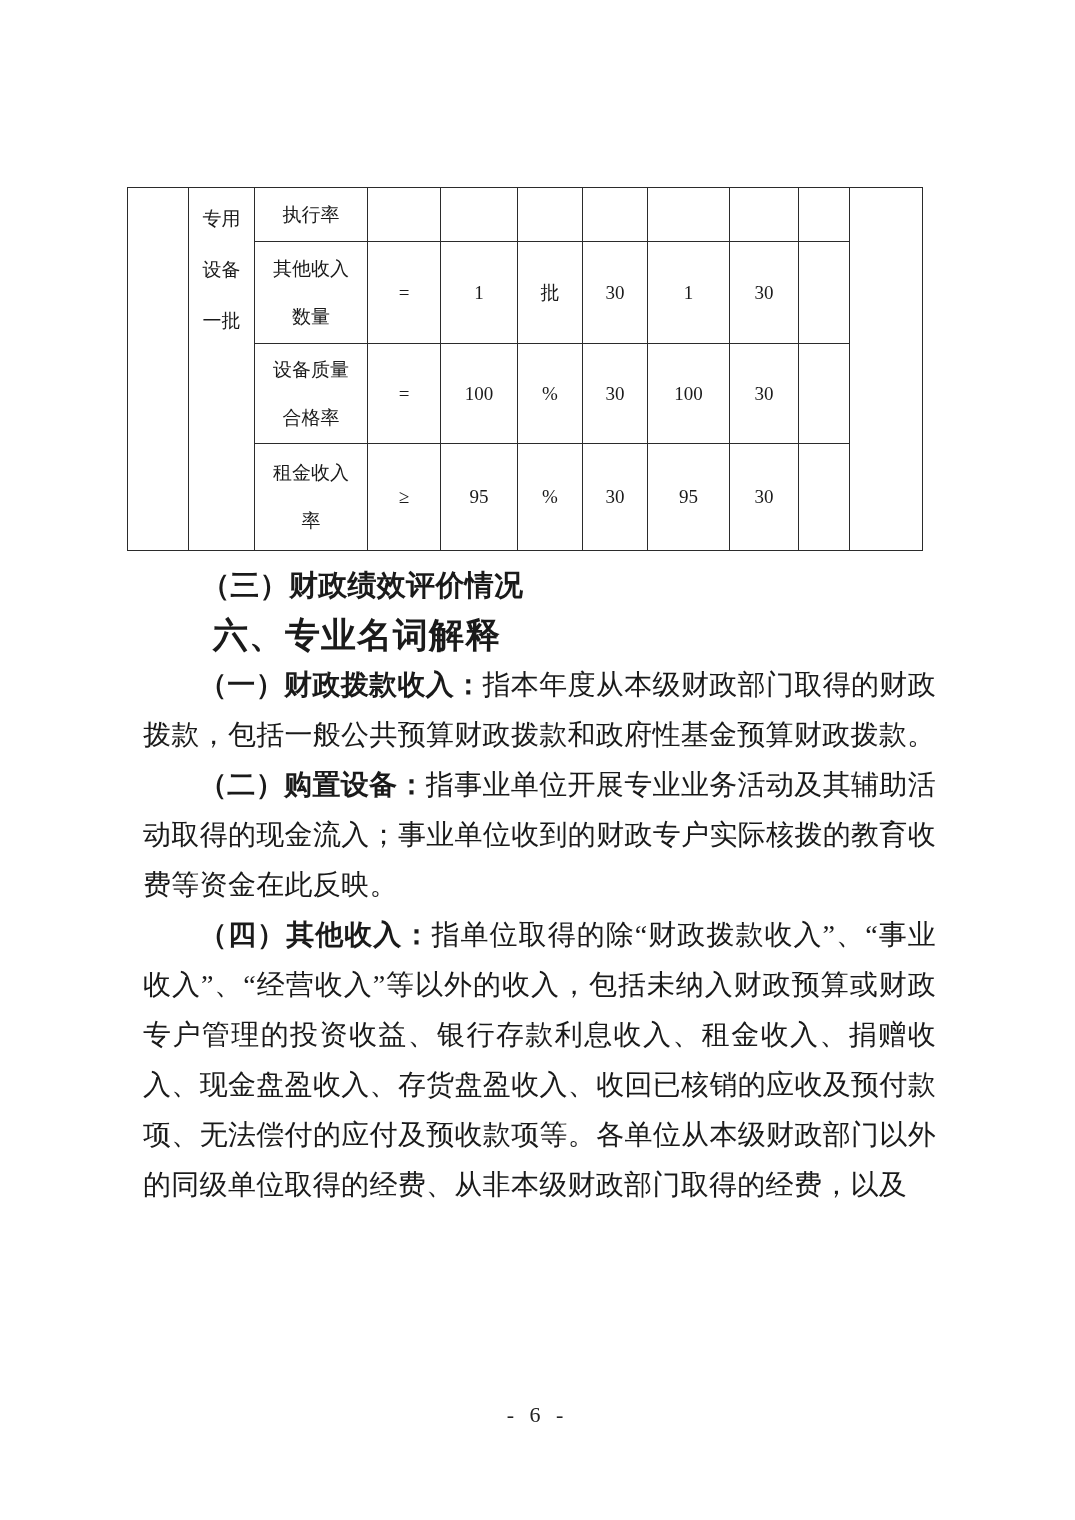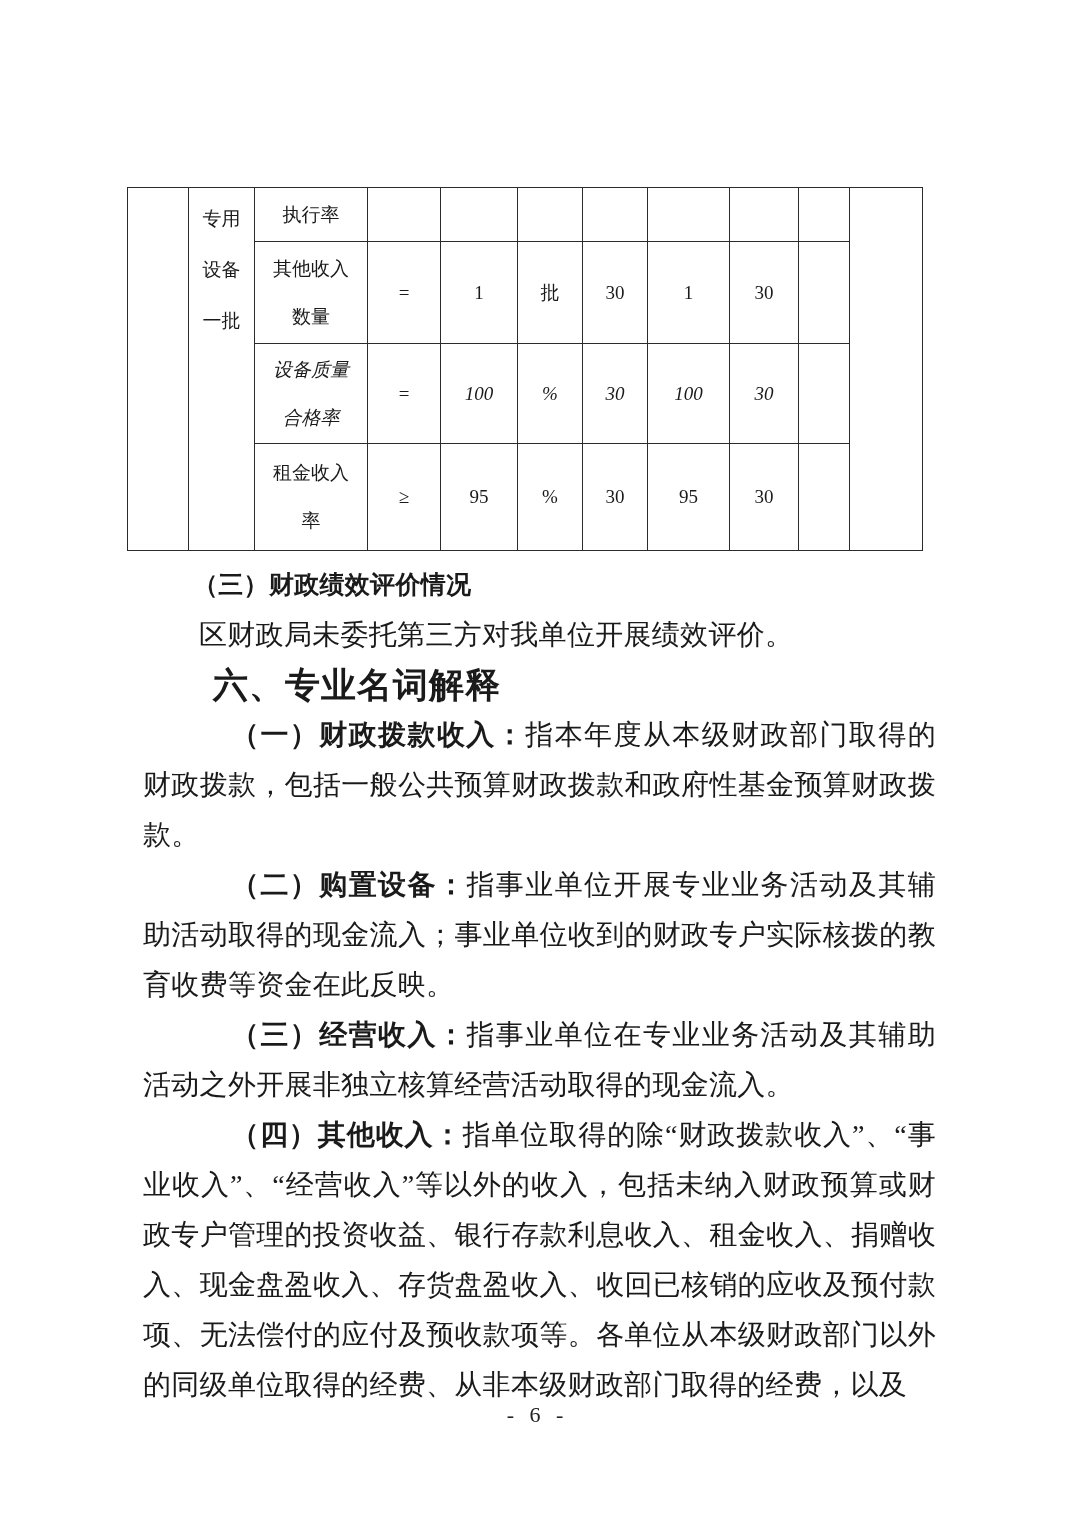--- a/index.html
+++ b/index.html
@@ -29,48 +29,48 @@
     border: 1.6px solid #2b2b2b;
     text-align: center;
     vertical-align: middle;
     padding: 0;
     line-height: 48px;
     white-space: pre-line;
     overflow: hidden;
   }
   table.perf tr:nth-child(1) { height: 54px; }
   table.perf tr:nth-child(2) { height: 102px; }
-  table.perf tr:nth-child(3) { height: 100px; font-style: italic; }
+  table.perf tr:nth-child(3) { height: 100px; }
   table.perf tr:nth-child(4) { height: 107px; }
   table.perf td.group-cell {
     vertical-align: top;
     padding-top: 5px;
     line-height: 51px;
   }
 
   
   .doc-body {
     position: absolute;
     left: 143px;
     top: 560px;
     width: 793px;
     font-size: 28px;
     line-height: 50px;
     text-align: justify;
     letter-spacing: 0.3px;
   }
   .sec { margin: 0; text-indent: 2em; }
-  .h-kai { font-weight: bold; font-size: 25px; }
+  .h-kai { font-weight: bold; font-size: 29px; }
   .h-hei {
     font-family: "Liberation Sans", "DejaVu Sans", sans-serif;
     font-weight: bold;
     font-size: 35px;
     letter-spacing: 1px;
   }
-  .lead { font-weight: bold; margin-left: 32px; }
+  .lead { font-weight: bold; }
 
   
   .page-num {
     position: absolute;
     left: 0;
     top: 1402px;
     width: 100%;
     text-align: center;
     font-size: 22px;
     letter-spacing: 5px;
@@ -143,23 +143,21 @@
           <td>30</td>
           <td>95</td>
           <td>30</td>
           <td></td>
         </tr>
       </tbody>
   </table>
 
   <div class="doc-body">
       <p class="sec h-kai">（三）财政绩效评价情况</p>
-      <p class="sec para">区财政局未委托第三方对我单位开展绩效评价。</p>
       <p class="sec h-hei">六、专业名词解释</p>
       <p class="sec para"><b class="lead">（一）财政拨款收入：</b>指本年度从本级财政部门取得的财政拨款，包括一般公共预算财政拨款和政府性基金预算财政拨款。</p>
       <p class="sec para"><b class="lead">（二）购置设备：</b>指事业单位开展专业业务活动及其辅助活动取得的现金流入；事业单位收到的财政专户实际核拨的教育收费等资金在此反映。</p>
-      <p class="sec para"><b class="lead">（三）经营收入：</b>指事业单位在专业业务活动及其辅助活动之外开展非独立核算经营活动取得的现金流入。</p>
       <p class="sec para"><b class="lead">（四）其他收入：</b>指单位取得的除“财政拨款收入”、“事业收入”、“经营收入”等以外的收入，包括未纳入财政预算或财政专户管理的投资收益、银行存款利息收入、租金收入、捐赠收入、现金盘盈收入、存货盘盈收入、收回已核销的应收及预付款项、无法偿付的应付及预收款项等。各单位从本级财政部门以外的同级单位取得的经费、从非本级财政部门取得的经费，以及</p>
     </div>
 
   <div class="page-num">- 6 -</div>
 
 </div>
 
 </body></html>

